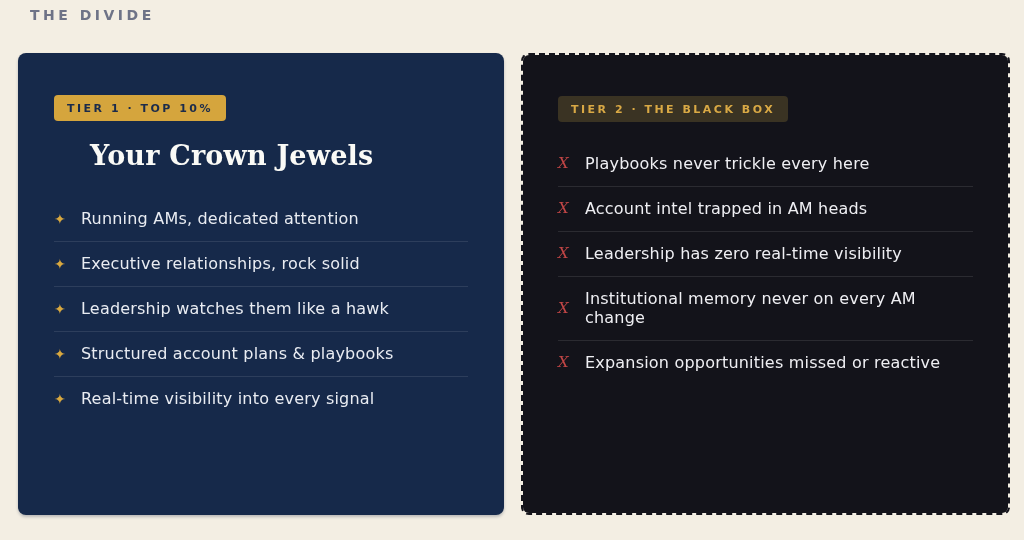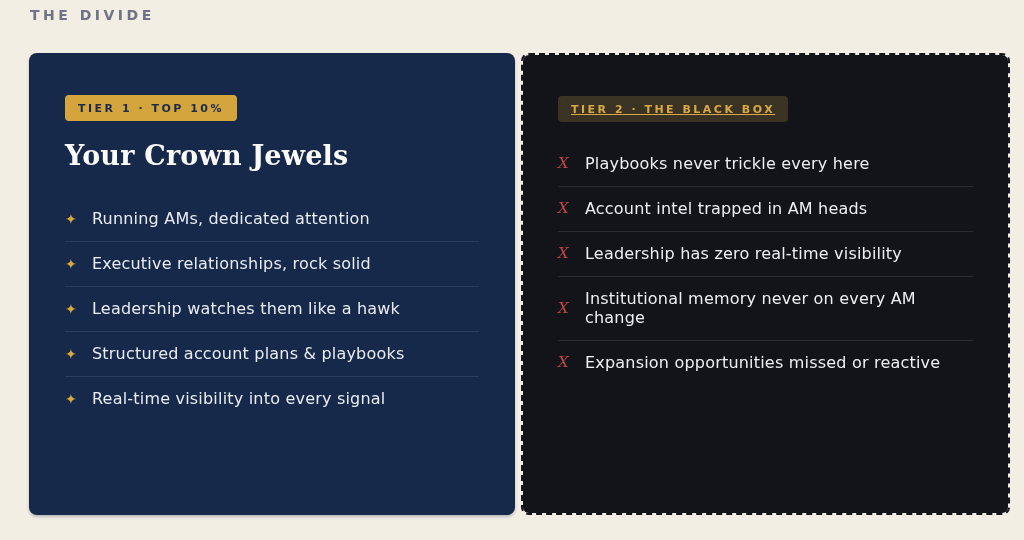--- a/index.html
+++ b/index.html
@@ -18,21 +18,21 @@
     letter-spacing: 3.5px;
     color: #6E7387;
   }
   .panel {
     position: absolute;
     top: 53px;
     height: 462px;
     border-radius: 8px;
   }
   .panel-left {
-    left: 29px;
+    left: 18px;
     width: 486px;
     background: #16294A;
     padding: 42px 36px;
     box-shadow: 0 2px 3px rgba(20, 30, 60, 0.25);
   }
   .panel-right {
     left: 521px;
     width: 489px;
     background: #13131A;
     background-clip: padding-box;
@@ -48,28 +48,28 @@
     border-radius: 4px;
     line-height: 1.2;
   }
   .badge-gold {
     background: #D5A53D;
     color: #1B2B4B;
   }
   .badge-dark {
     background: #3A3323;
     color: #D9A945;
-    text-decoration: underline;
   }
   .panel-title {
     font-family: "DejaVu Serif", serif;
     font-weight: 700;
     font-size: 27px;
     line-height: 1.3;
     margin-top: 17px;
+    margin-left: 36px;
   }
   .title-white { color: #FAFAF6; letter-spacing: 0.2px; }
   .title-gold  { color: #E2AF4C; max-width: 420px; }
   .item-list {
     list-style: none;
     margin-top: 24px;
   }
   .panel-right .item-list { margin-top: 20px; }
   .list-row {
     display: flex;

